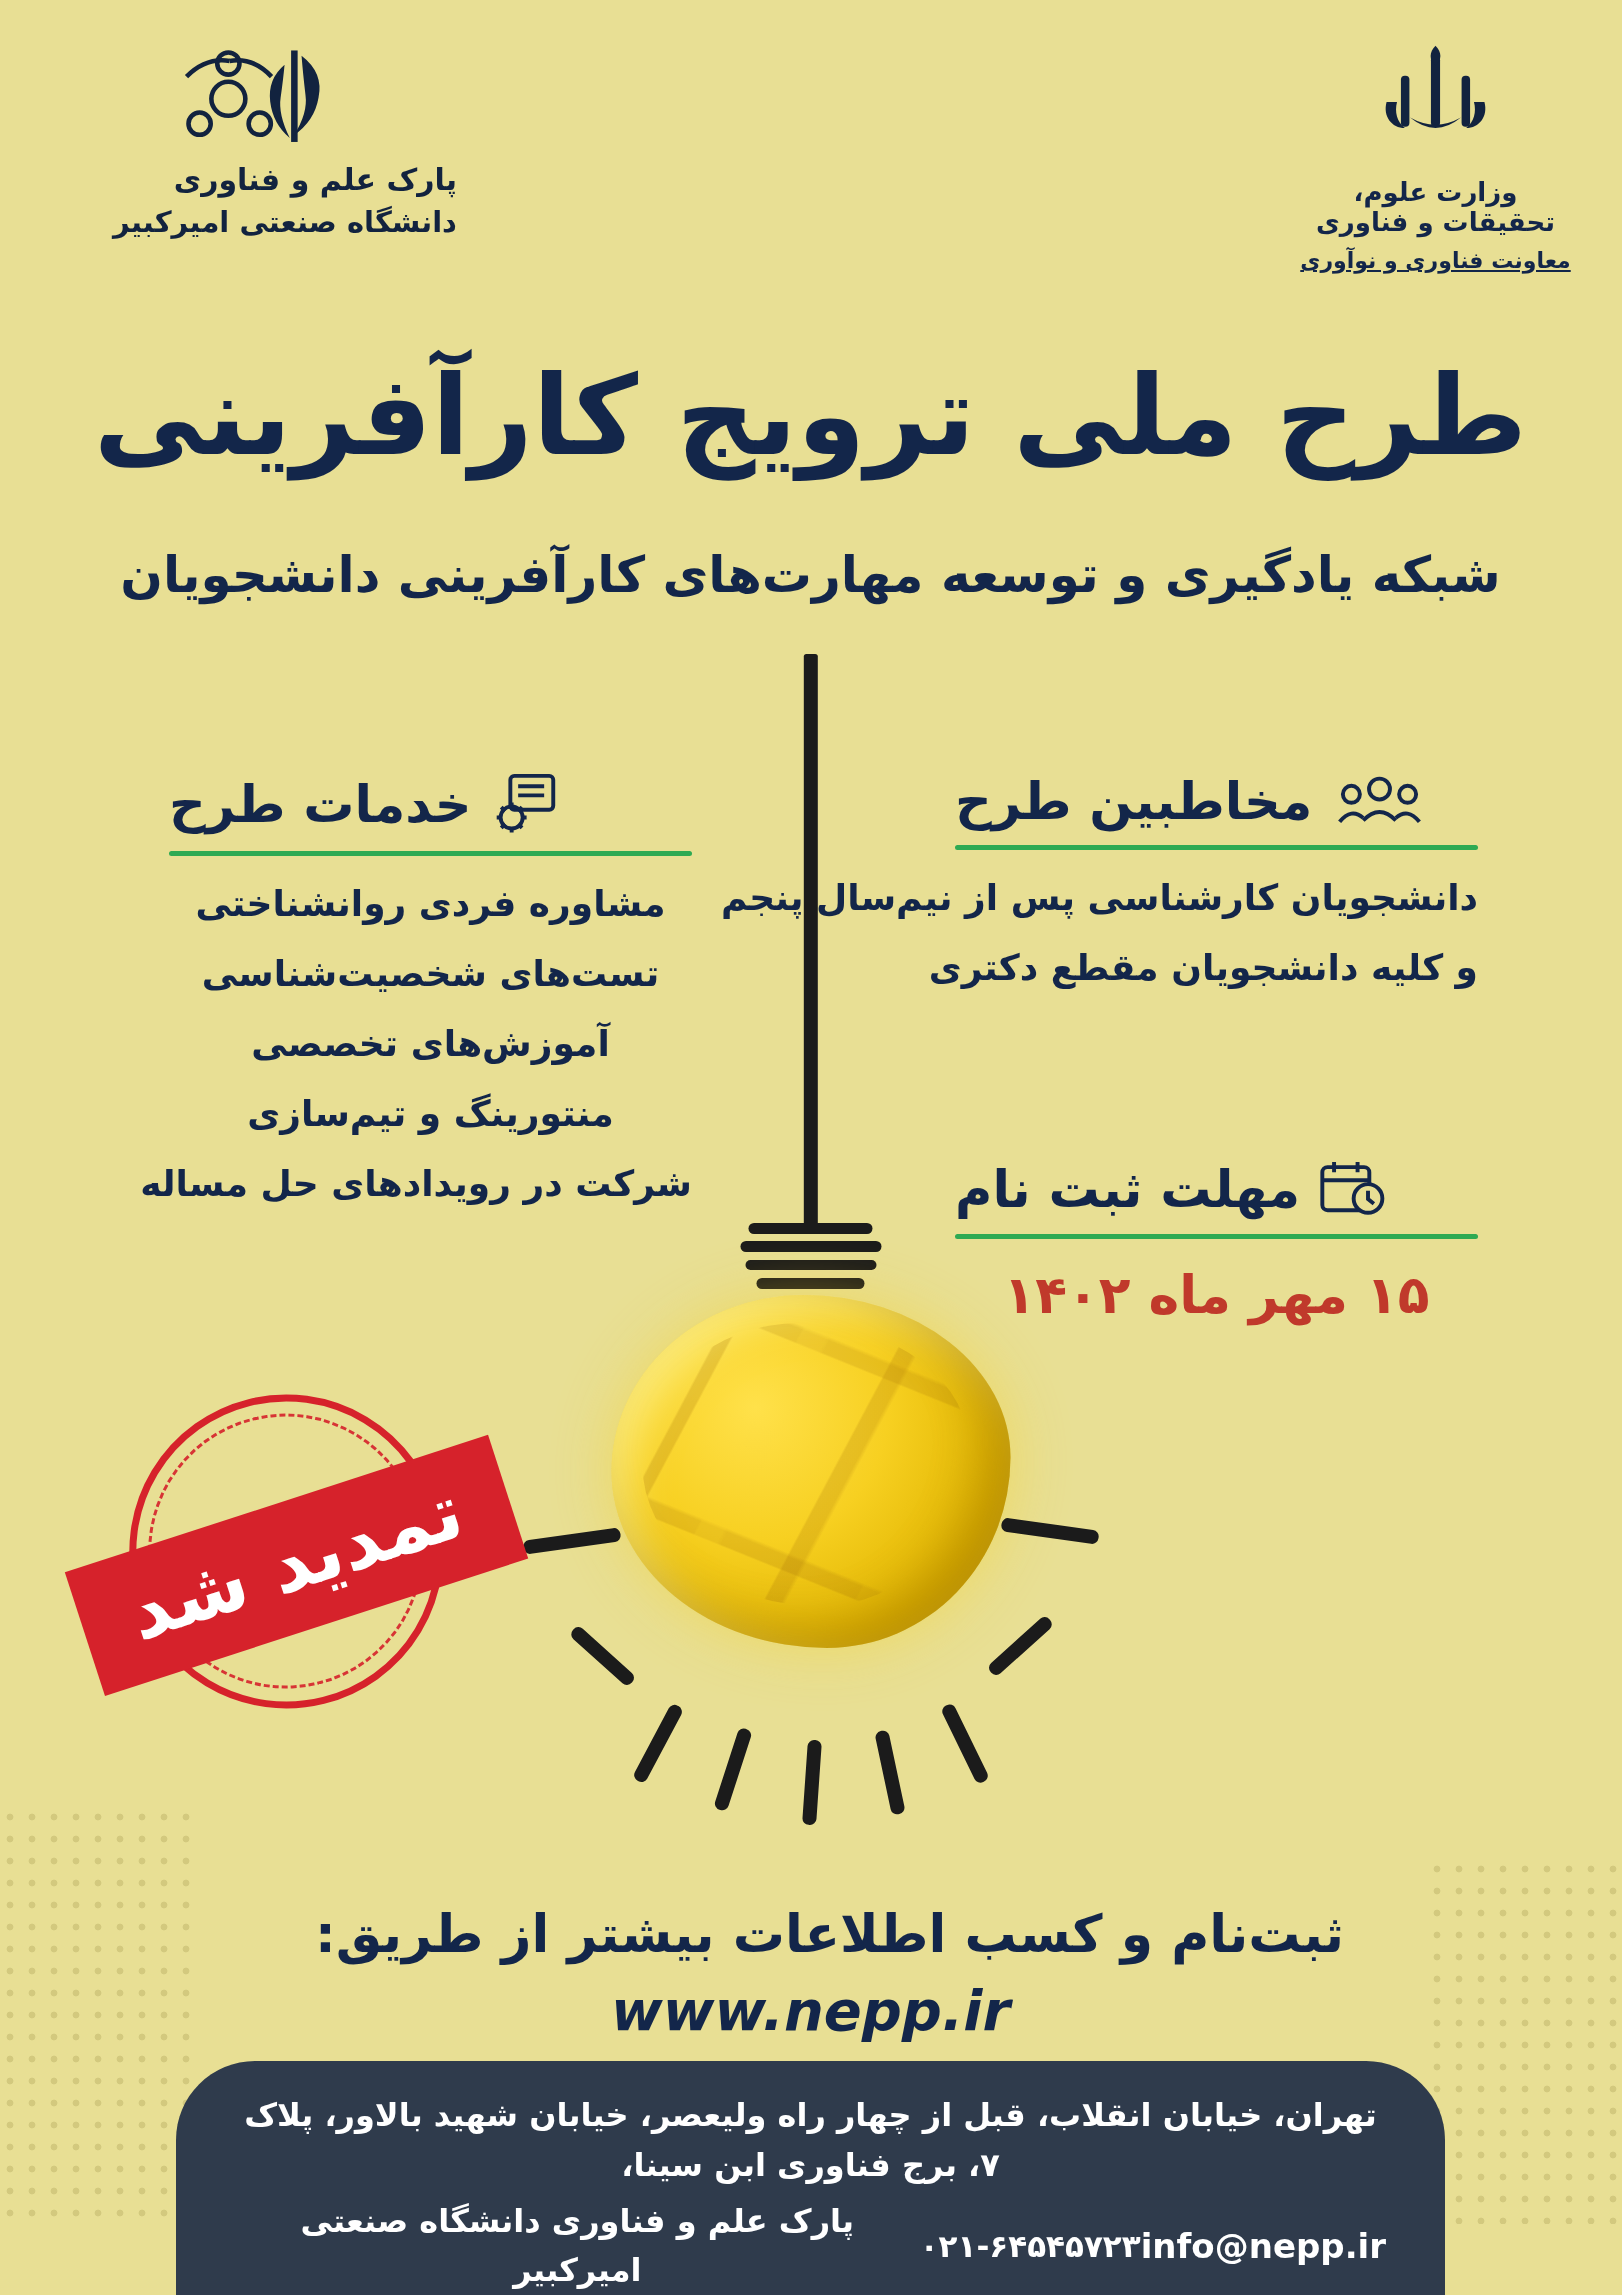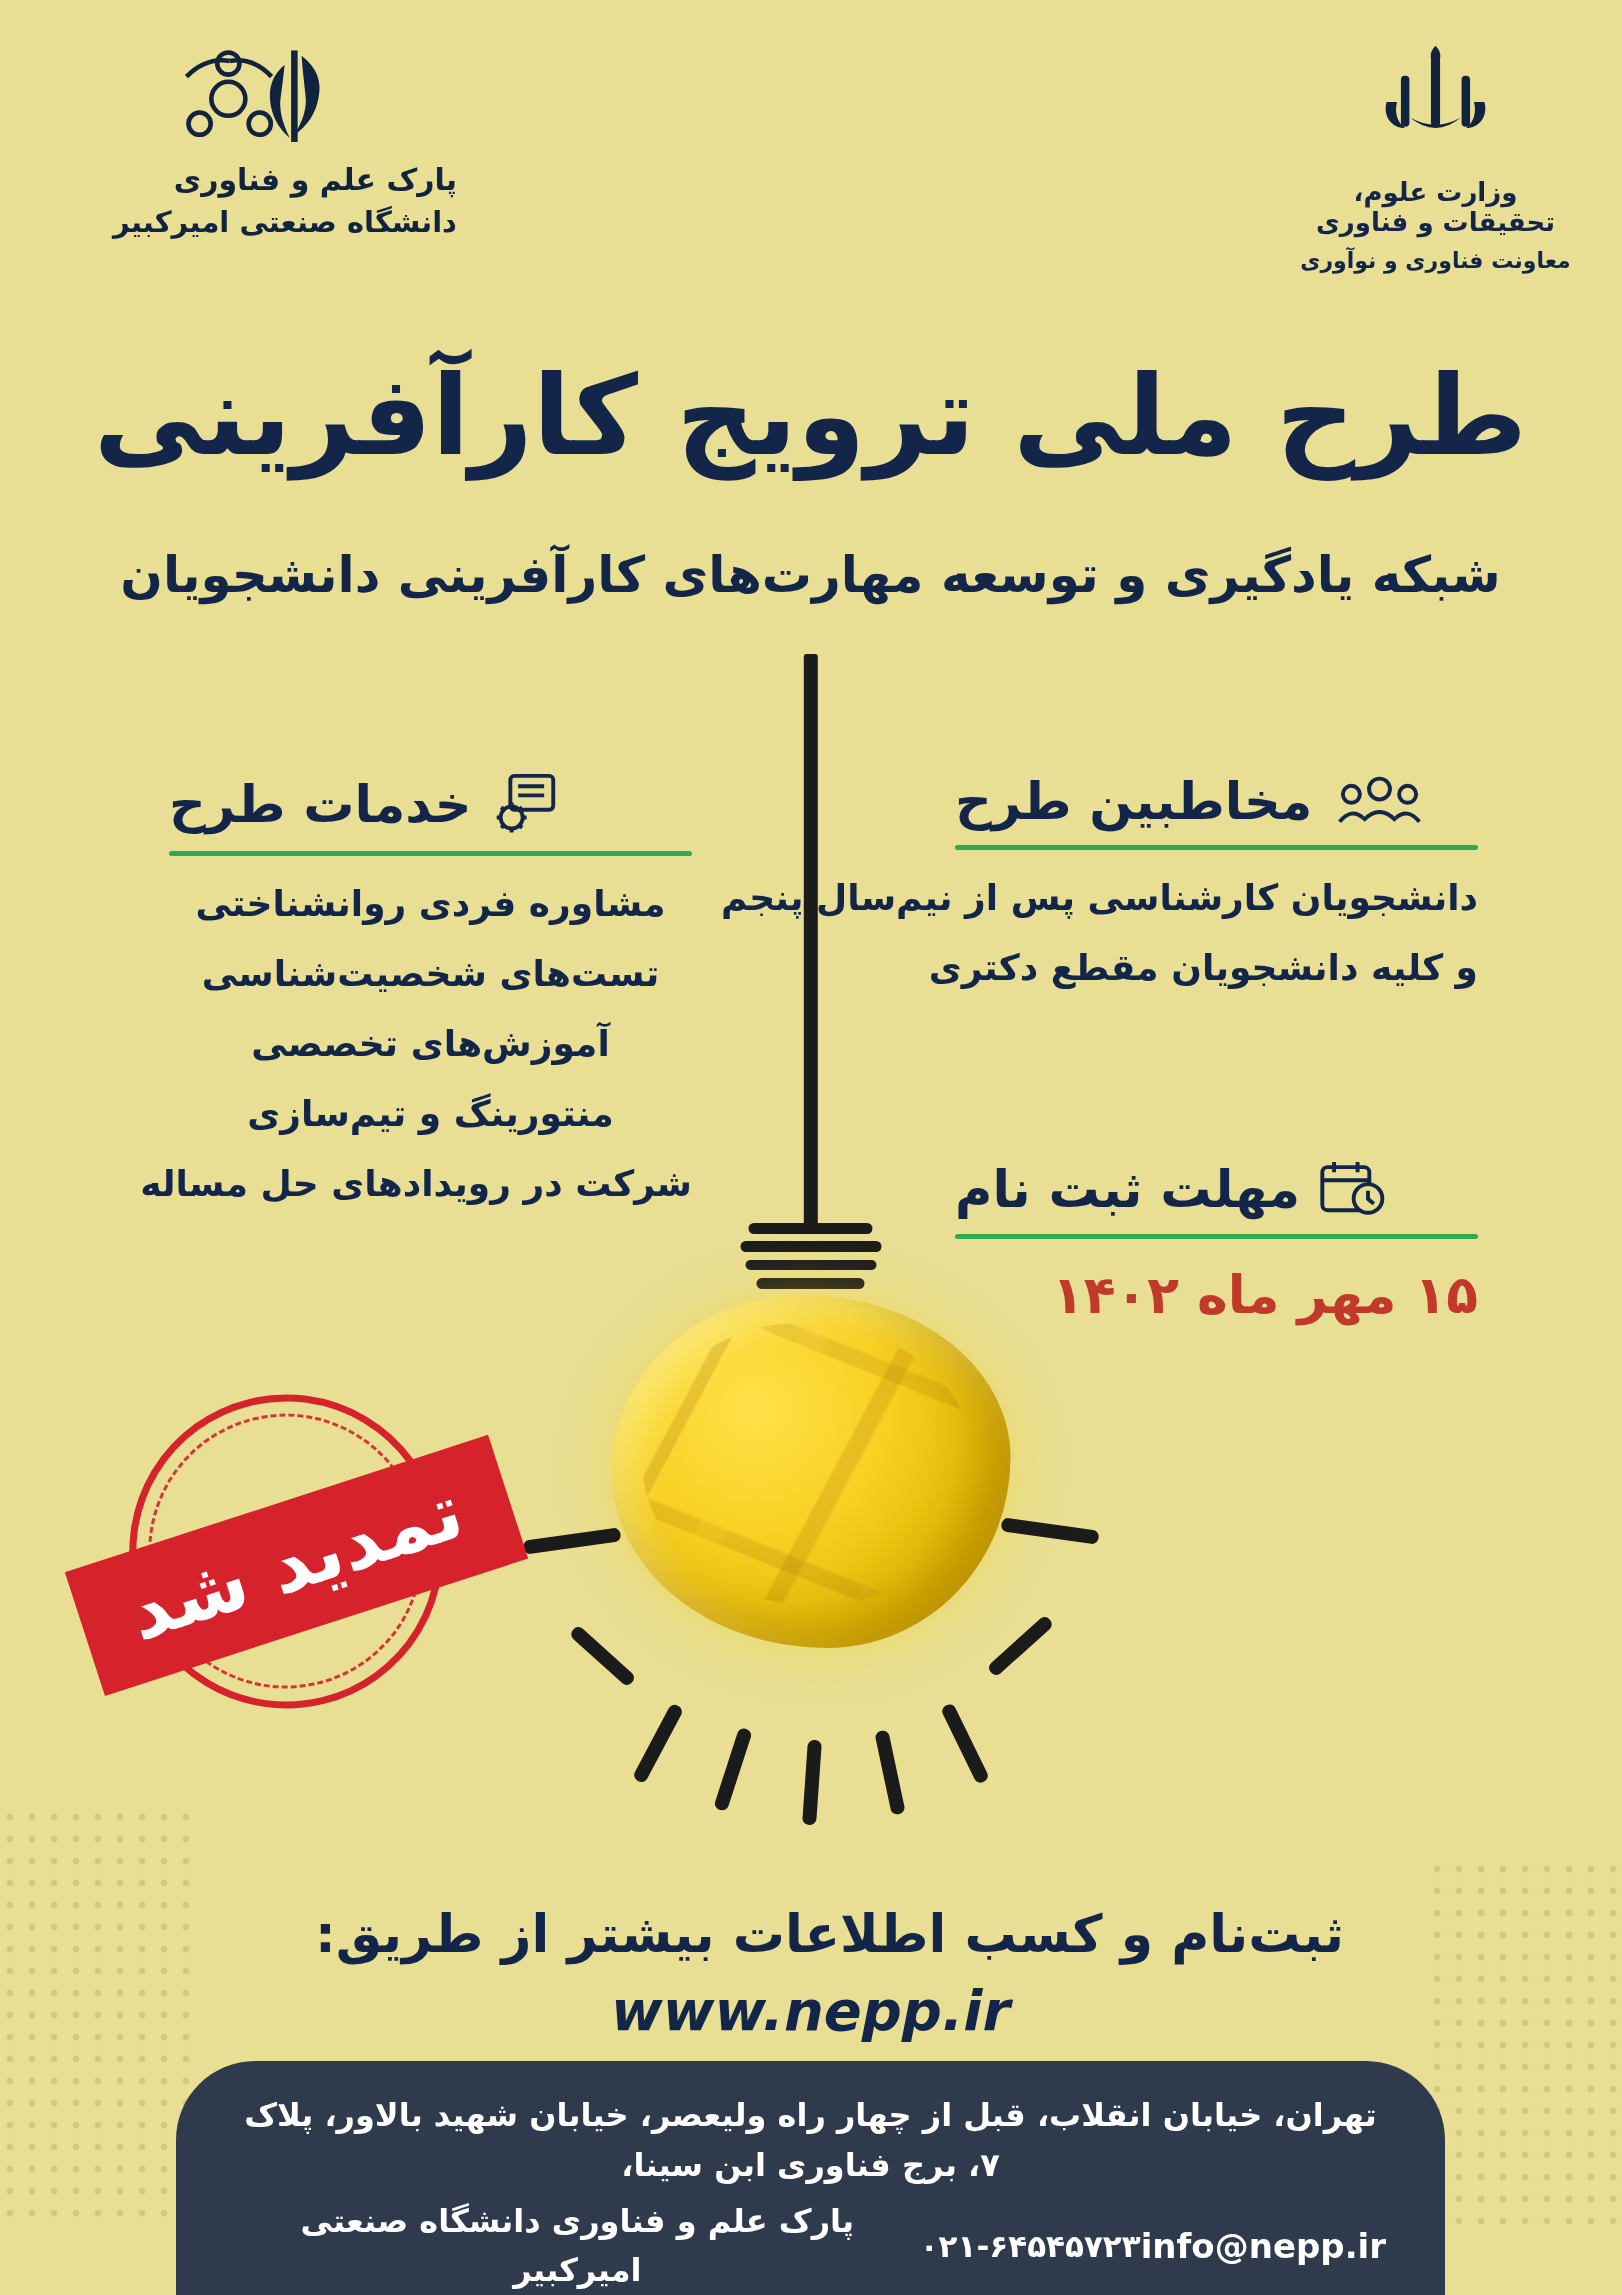--- a/index.html
+++ b/index.html
@@ -45,20 +45,21 @@
   .logo-ministry .l1 {
     margin-top: 18.3px;
     font-size: 26px;
     font-weight: bold;
     letter-spacing: 0.3px;
   }
   .logo-ministry .l2 {
     margin-top: 10.5px;
     font-size: 22px;
     font-weight: bold;
+    text-decoration: underline;
   }
 
   .logo-park {
     position: absolute;
     top: 39px; left: 52px;
     width: 406px;
     text-align: right;
     color: #12233f;
   }
   .logo-park .mark {
@@ -151,20 +152,21 @@
 
   
   .deadline {
     position: absolute;
     right: 144px;
     top: 1158px;
     width: 523px;
   }
   .deadline .date {
     margin-top: 26px;
+    text-align: center;
     color: #c0392b;
     font-size: 52px;
     font-weight: bold;
   }
 
   
   .stamp {
     position: absolute;
     left: 85px;
     top: 1368px;

